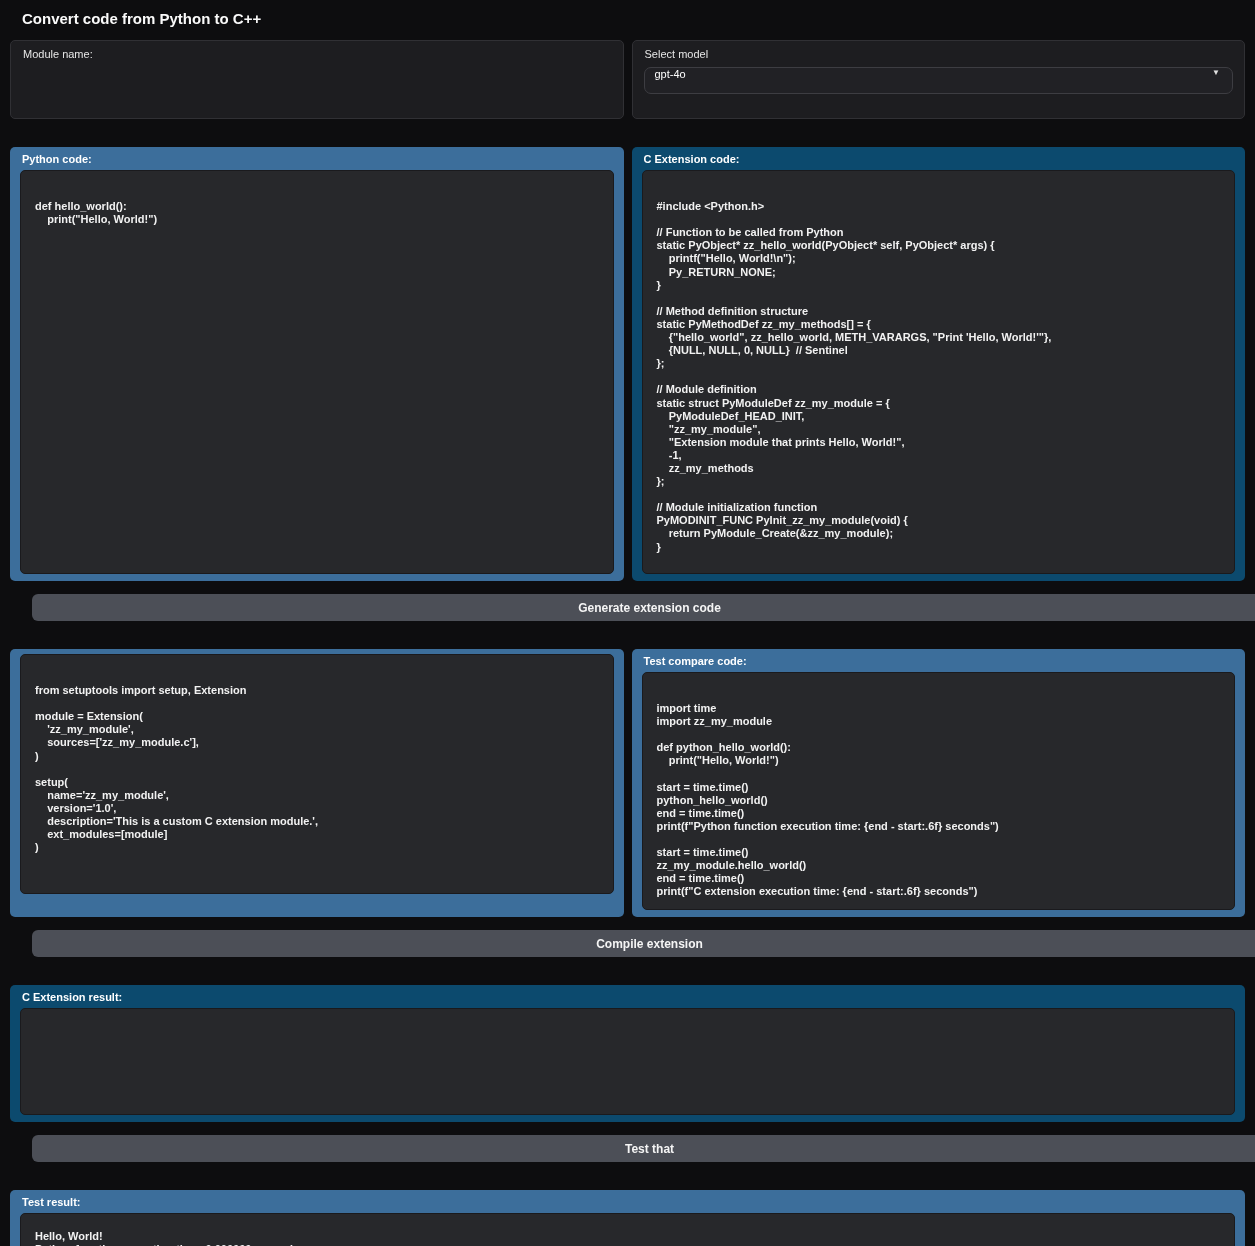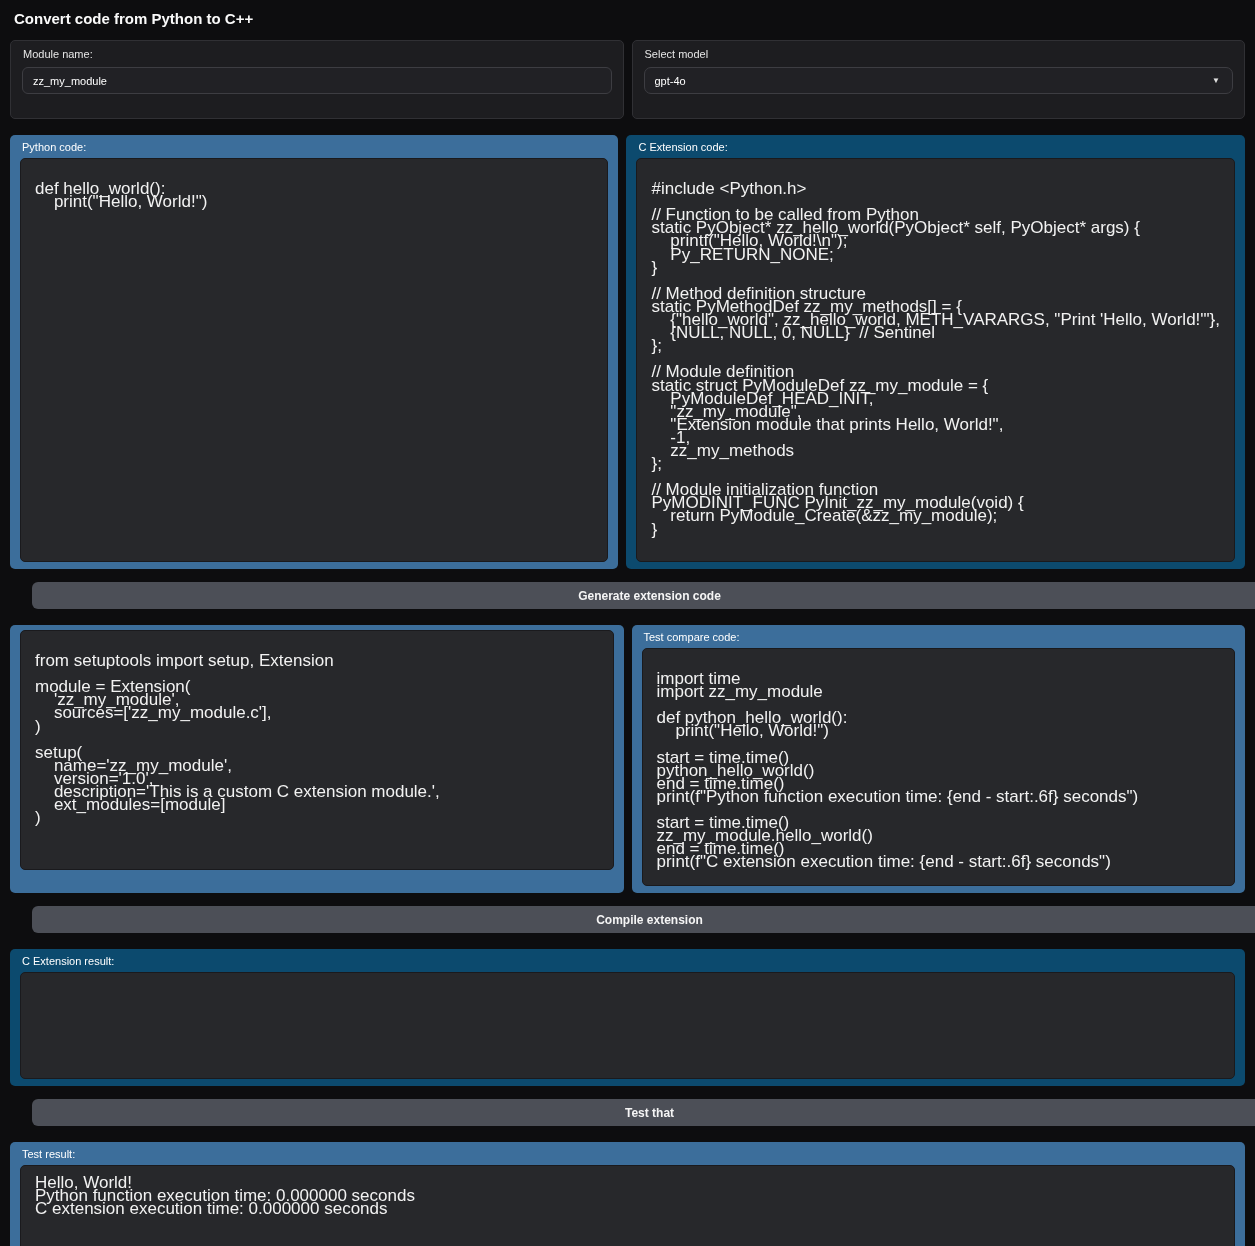--- a/index.html
+++ b/index.html
@@ -10,21 +10,21 @@
     background: #0D0D0F;
     color: #ECECEC;
     font-family: "Liberation Sans", sans-serif;
   }
   .app { padding: 8px 10px 10px; }
 
   .page-title {
     font-size: 15px;
     font-weight: 700;
     color: #FAFAFA;
-    margin: 2px 0 13px 4px;
+    margin: 2px 0 13px 12px;
   }
 
   .two-col {
     display: grid;
     grid-template-columns: 1fr 1fr;
     gap: 8px;
     align-items: stretch;
   }
 
   
@@ -45,50 +45,50 @@
     background: #212125;
     border: 1px solid #3D3D42;
     border-radius: 6px;
     padding: 0 10px;
     color: #FFFFFF;
     font-size: 11px;
     font-family: inherit;
   }
   .select {
     display: flex;
-    align-items: center;
     justify-content: space-between;
     cursor: pointer;
     border-radius: 7px;
   }
   .select .arrow {
     font-size: 8px;
     color: #E0E0E0;
     margin-right: 2px;
   }
 
   
   .panel {
     border-radius: 5px;
     padding: 5px 10px 7px;
-    margin-top: 16px;
+    margin-top: 28px;
+    font-weight: bold;
   }
   .panel.blue  { background: #3C6E9B; }
   .panel.green { background: #0c4a6e; }
   .panel-label {
     font-size: 11px;
     color: #FFFFFF;
     margin: 1px 0 5px 2px;
   }
   .code-box {
     background: #27282B;
     border: 1px solid #1A1A1D;
     border-radius: 5px;
-    padding: 10px 14px;
-    font-size: 17px;
+    padding: 16px 14px;
+    font-size: 11px;
     line-height: 13.1px;
     white-space: pre;
     overflow: hidden;
     color: #F2F2F2;
     font-family: inherit;
     width: 100%;
   }
   .h-main   { height: 404px; }   
   .h-comp   { height: 240px; }   
   .h-test   { height: 238px; }   
@@ -114,21 +114,20 @@
 </head>
 <body>
 
 <div class="app">
 
   <div class="page-title">Convert code from Python to C++</div>
 
   <div class="two-col">
     <div class="group">
       <div class="group-label">Module name:</div>
-      <input class="text-input" type="text" value="zz_my_module" style="">
     </div>
     <div class="group">
       <div class="group-label">Select model</div>
       <div class="select">
         <span>gpt-4o</span>
         <span class="arrow">▼</span>
       </div>
     </div>
   </div>
 

